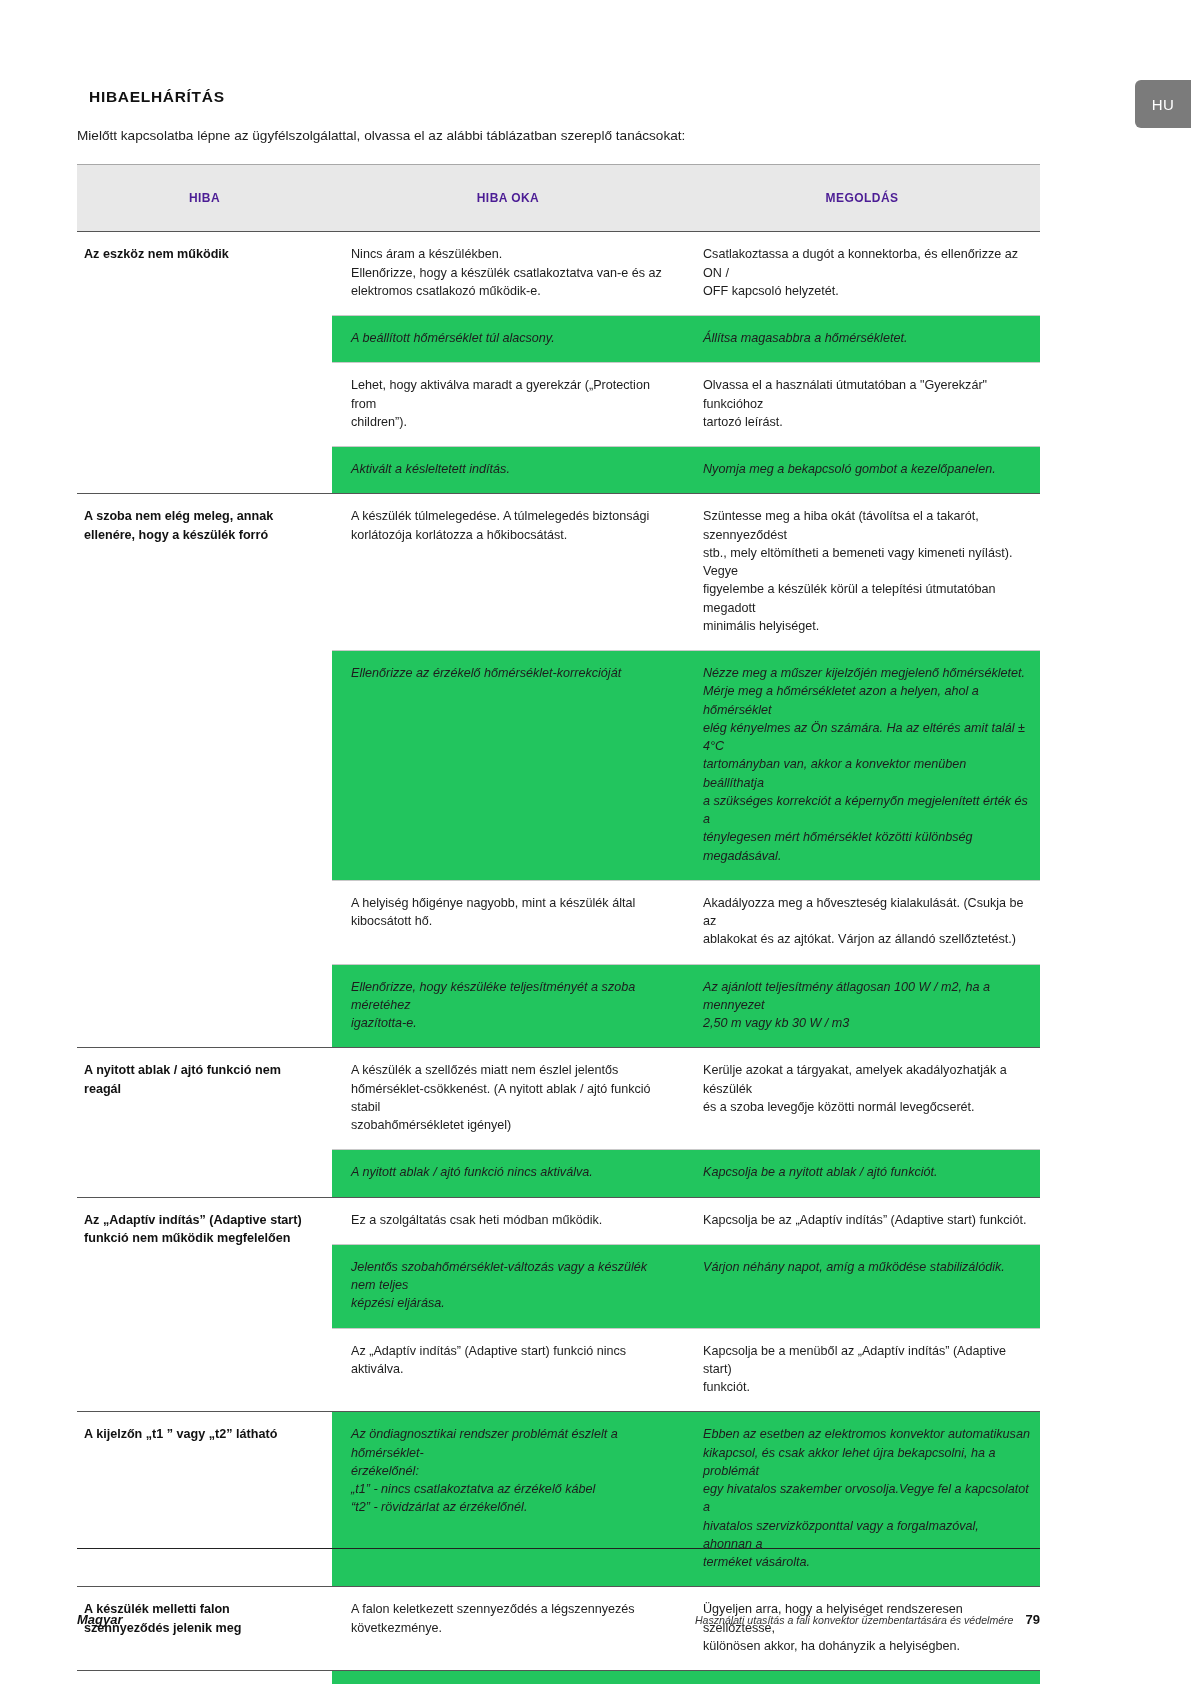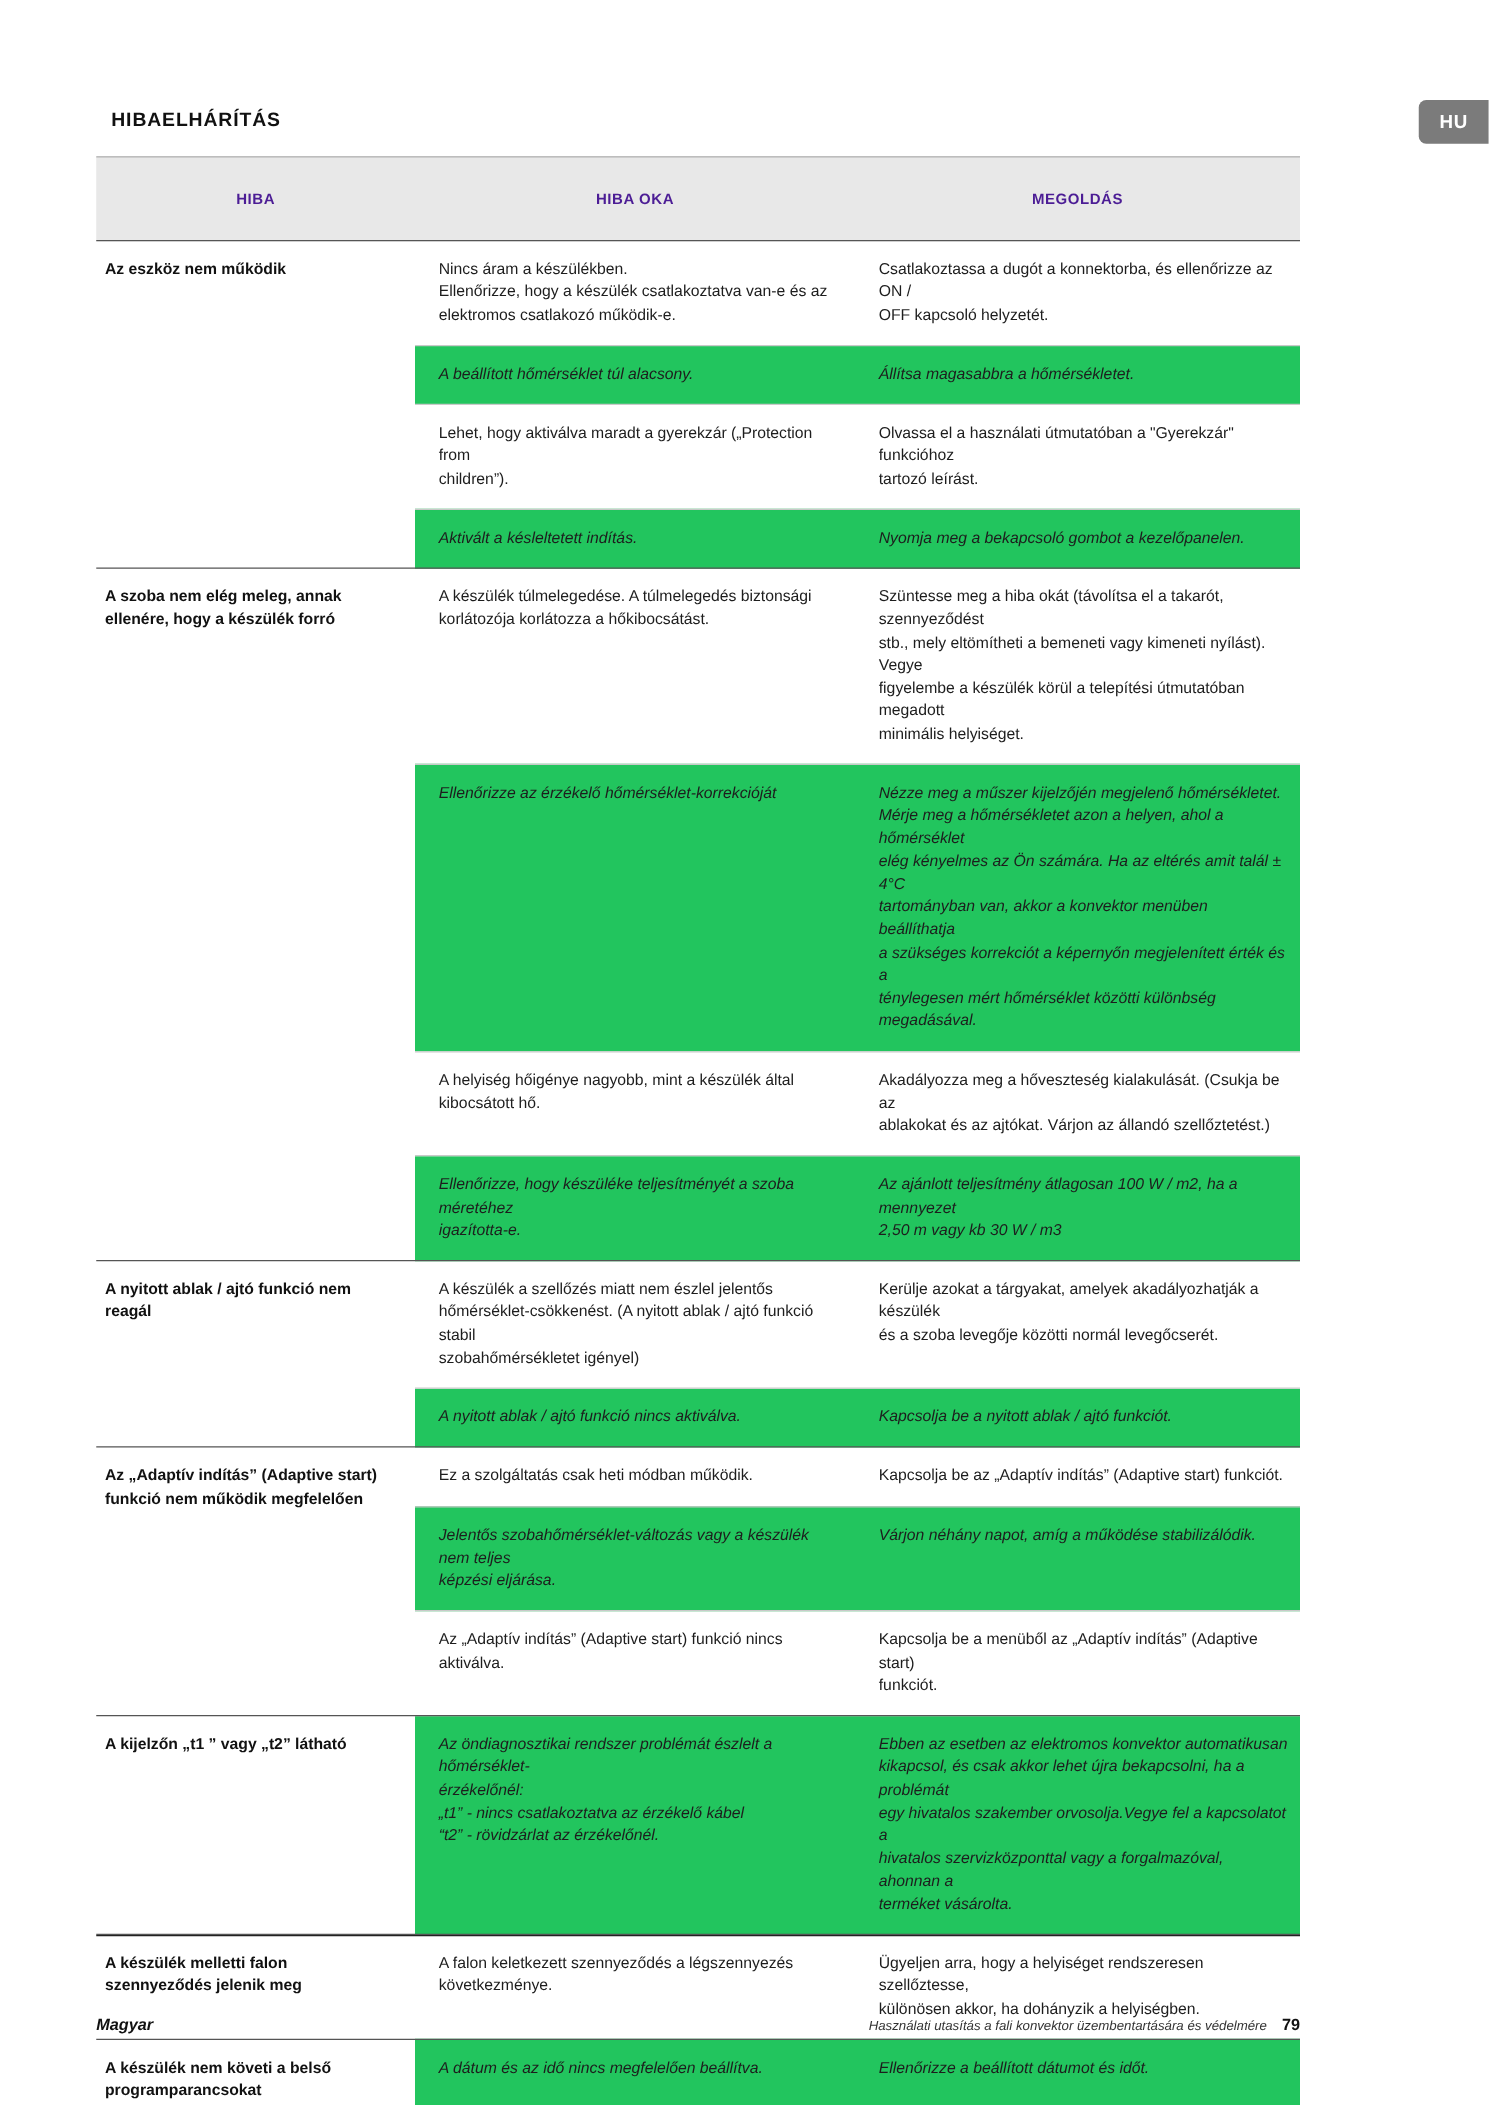--- a/index.html
+++ b/index.html
@@ -25,26 +25,26 @@
     height: 1684px;
     overflow: hidden;
   }
 
   
   .lang-tab {
     position: absolute;
     right: 0;
     top: 80px;
     width: 56px;
-    height: 35px;
+    height: 48px;
     background: #7b7b7b;
     border-radius: 6px 0 0 6px;
     color: #ffffff;
     font-size: 15px;
-    font-weight: bold;
+    font-weight: normal;
     letter-spacing: 0.5px;
     display: flex;
     align-items: center;
     justify-content: center;
   }
 
   
   .content {
     position: absolute;
     left: 77px;
@@ -180,20 +180,21 @@
 
 <div class="page">
 
   <div class="lang-tab">
     <span>HU</span>
   </div>
 
   <div class="content">
 
     <h1 class="doc-title">HIBAELHÁRÍTÁS</h1>
+    <p class="doc-intro">Mielőtt kapcsolatba lépne az ügyfélszolgálattal, olvassa el az alábbi táblázatban szereplő tanácsokat:</p>
 
     <table class="tshoot">
       <colgroup>
         <col class="c-problem">
         <col class="c-cause">
         <col class="c-fix">
       </colgroup>
       <thead>
         <tr>
           <th>HIBA</th>

